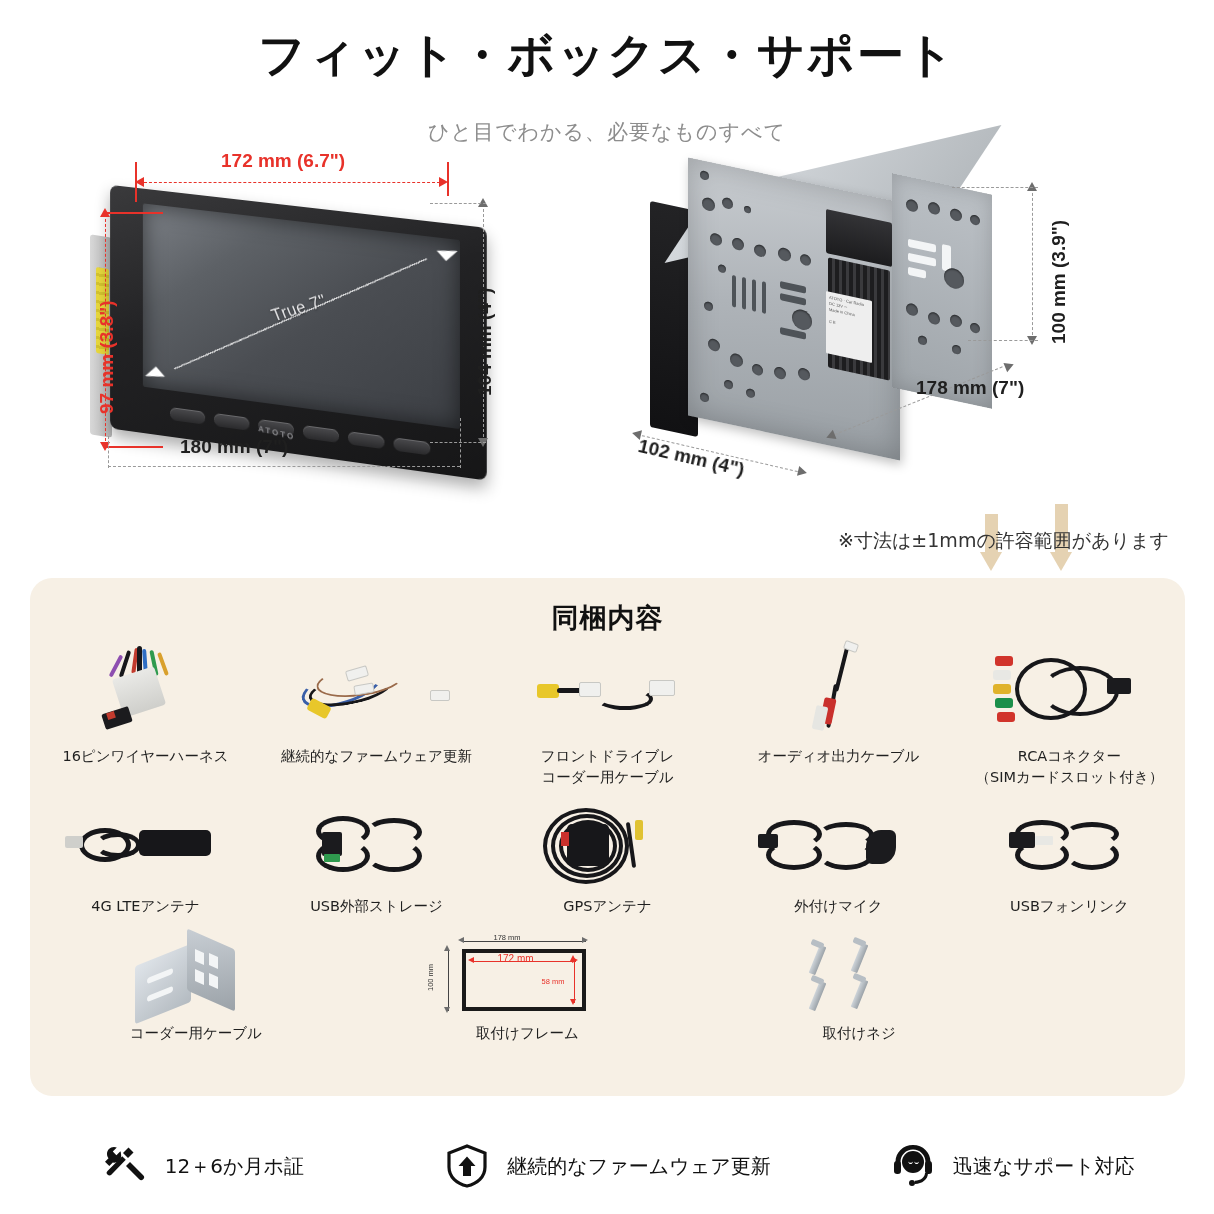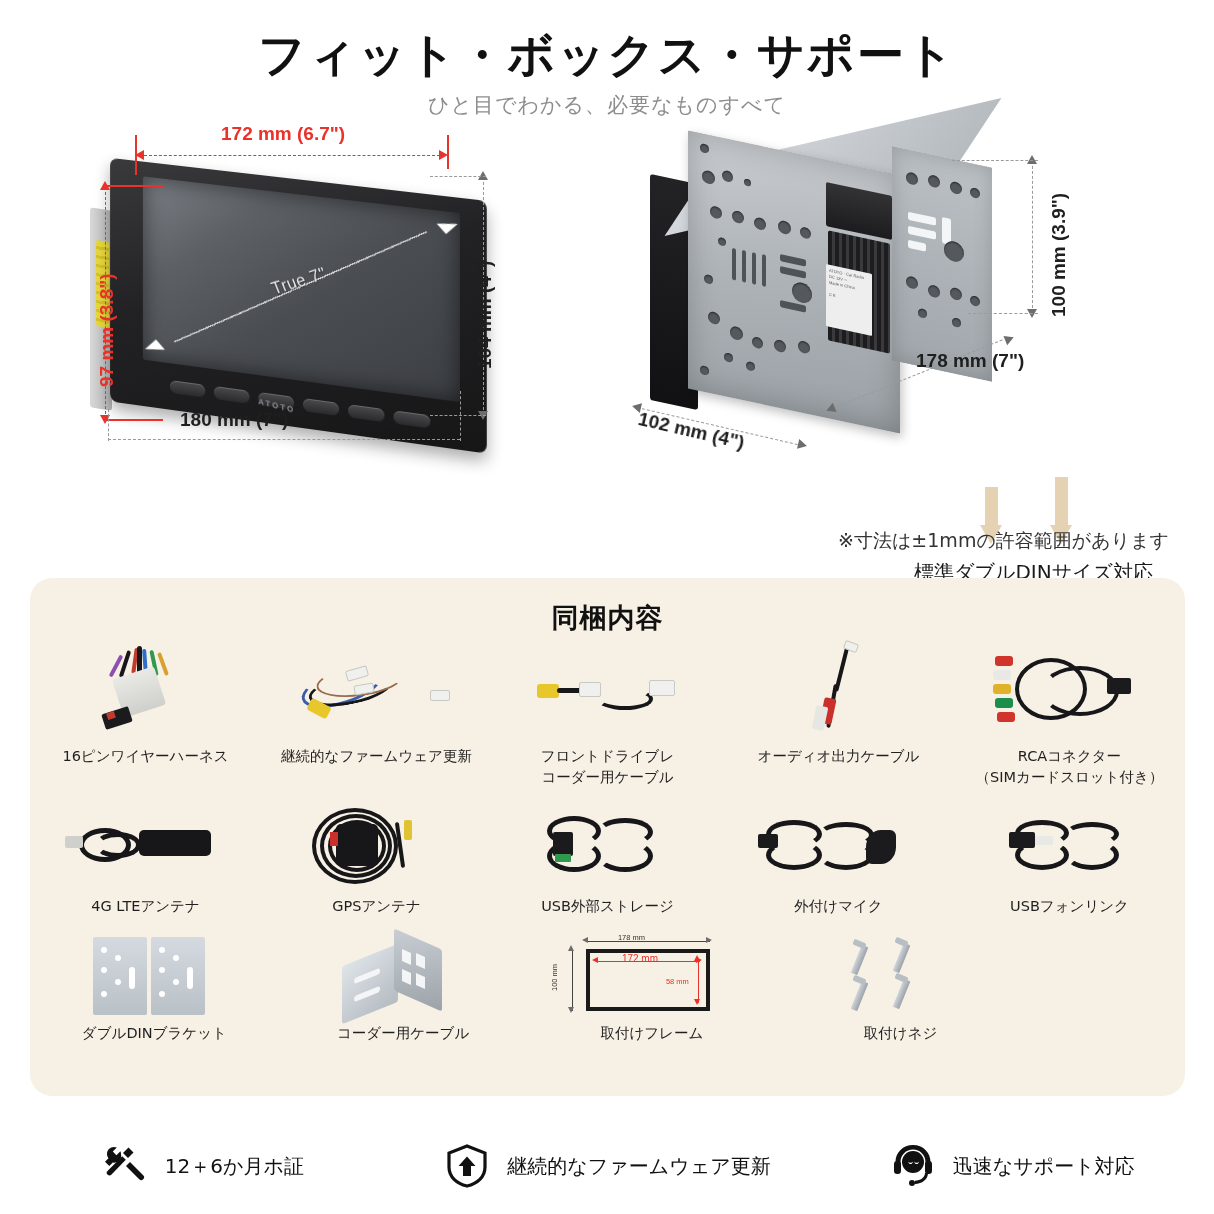--- a/index.html
+++ b/index.html
@@ -12,21 +12,21 @@
     overflow:hidden;
   }
 
   
   .header { text-align:center; padding-top:24px; }
   .title {
     font-size:47px; font-weight:700; letter-spacing:2px; color:#111;
     font-family:"DejaVu Sans","Liberation Sans",sans-serif;
   }
   .subtitle {
-    margin-top:4px; font-size:21px; color:#8d8d8d; letter-spacing:1px;
+    margin-top:31px; font-size:21px; color:#8d8d8d; letter-spacing:1px;
     font-family:"DejaVu Sans","Liberation Sans",sans-serif;
   }
 
   
   .dim-area { position:relative; height:420px; }
 
   
   .unit-left { position:absolute; left:88px; top:48px; width:420px; height:280px; }
   .screen-body{
     position:absolute; left:18px; top:12px; width:378px; height:248px;
@@ -428,45 +428,45 @@
         <div style="position:absolute;left:28px;top:22px;width:52px;height:34px;border:5px solid #17171a;border-radius:50%;"></div>
         <div style="position:absolute;left:44px;top:26px;width:46px;height:26px;border:5px solid #17171a;border-radius:50%;border-left-color:transparent;"></div>
         <div style="position:absolute;left:14px;top:30px;width:18px;height:12px;background:#cfcfcb;border-radius:2px;"></div>
         <div style="position:absolute;left:88px;top:24px;width:72px;height:26px;background:#17171a;border-radius:5px;"></div>
       </div>
       <div class="acc-label">4G LTEアンテナ</div>
     </div>
 
     <div class="acc-cell">
       <div class="acc-art small">
+        <div style="position:absolute;left:34px;top:10px;width:54px;height:30px;border:5px solid #17171a;border-radius:50%;border-bottom-color:transparent;"></div>
+        <div style="position:absolute;left:34px;top:34px;width:54px;height:32px;border:5px solid #17171a;border-radius:50%;border-top-color:transparent;"></div>
+        <div style="position:absolute;left:84px;top:12px;width:56px;height:28px;border:5px solid #17171a;border-radius:50%;border-bottom-color:transparent;border-left-color:transparent;"></div>
+        <div style="position:absolute;left:84px;top:34px;width:56px;height:32px;border:5px solid #17171a;border-radius:50%;border-top-color:transparent;border-left-color:transparent;"></div>
+        <div style="position:absolute;left:40px;top:26px;width:20px;height:24px;background:#1b1b1e;border-radius:2px;"></div>
+        <div style="position:absolute;left:42px;top:48px;width:16px;height:8px;background:#2f9a4e;border-radius:1px;"></div>
+      </div>
+      <div class="acc-label">USB外部ストレージ</div>
+    </div>
+
+    <div class="acc-cell">
+      <div class="acc-art small">
         <div style="position:absolute;left:30px;top:2px;width:86px;height:76px;border:4px solid #17171a;border-radius:50%;"></div>
         <div style="position:absolute;left:38px;top:8px;width:72px;height:64px;border:4px solid #17171a;border-radius:50%;"></div>
         <div style="position:absolute;left:46px;top:14px;width:58px;height:52px;border:4px solid #17171a;border-radius:50%;"></div>
         <div style="position:absolute;left:54px;top:18px;width:42px;height:42px;background:#17171a;border-radius:5px;"></div>
         <div style="position:absolute;left:48px;top:26px;width:8px;height:14px;background:#c9302c;"></div>
         <div class="blkwire" style="left:116px;top:16px;width:4px;height:46px;transform:rotate(-8deg);"></div>
         <div style="position:absolute;left:122px;top:14px;width:8px;height:20px;background:#e0c232;border-radius:2px;"></div>
       </div>
       <div class="acc-label">GPSアンテナ</div>
     </div>
 
     <div class="acc-cell">
       <div class="acc-art small">
-        <div style="position:absolute;left:34px;top:10px;width:54px;height:30px;border:5px solid #17171a;border-radius:50%;border-bottom-color:transparent;"></div>
-        <div style="position:absolute;left:34px;top:34px;width:54px;height:32px;border:5px solid #17171a;border-radius:50%;border-top-color:transparent;"></div>
-        <div style="position:absolute;left:84px;top:12px;width:56px;height:28px;border:5px solid #17171a;border-radius:50%;border-bottom-color:transparent;border-left-color:transparent;"></div>
-        <div style="position:absolute;left:84px;top:34px;width:56px;height:32px;border:5px solid #17171a;border-radius:50%;border-top-color:transparent;border-left-color:transparent;"></div>
-        <div style="position:absolute;left:40px;top:26px;width:20px;height:24px;background:#1b1b1e;border-radius:2px;"></div>
-        <div style="position:absolute;left:42px;top:48px;width:16px;height:8px;background:#2f9a4e;border-radius:1px;"></div>
-      </div>
-      <div class="acc-label">USB外部ストレージ</div>
-    </div>
-
-    <div class="acc-cell">
-      <div class="acc-art small">
         <div style="position:absolute;left:22px;top:14px;width:56px;height:28px;border:5px solid #17171a;border-radius:50%;border-bottom-color:transparent;"></div>
         <div style="position:absolute;left:22px;top:34px;width:56px;height:30px;border:5px solid #17171a;border-radius:50%;border-top-color:transparent;"></div>
         <div style="position:absolute;left:74px;top:16px;width:56px;height:26px;border:5px solid #17171a;border-radius:50%;border-bottom-color:transparent;border-left-color:transparent;"></div>
         <div style="position:absolute;left:74px;top:34px;width:56px;height:30px;border:5px solid #17171a;border-radius:50%;border-top-color:transparent;border-left-color:transparent;"></div>
         <div style="position:absolute;left:14px;top:28px;width:20px;height:14px;background:#1b1b1e;border-radius:2px;"></div>
         <div style="position:absolute;left:122px;top:24px;width:30px;height:34px;background:#1b1b1e;border-radius:50% 6px 50% 6px;"></div>
       </div>
       <div class="acc-label">外付けマイク</div>
     </div>
 
@@ -479,39 +479,20 @@
         <div style="position:absolute;left:34px;top:26px;width:26px;height:16px;background:#1b1b1e;border-radius:2px;"></div>
         <div style="position:absolute;left:60px;top:30px;width:18px;height:9px;background:#e8e8e4;border-radius:1px;"></div>
       </div>
       <div class="acc-label">USBフォンリンク</div>
     </div>
 
   </div>
 
   <div class="acc-row" style="margin-top:16px;padding-right:160px;">
 
-    <div class="acc-cell">
-      <div class="acc-art small">
-        <div style="position:absolute;left:34px;top:4px;width:54px;height:78px;background:linear-gradient(180deg,#d4dae0,#b9c0c6);border-radius:2px;"></div>
-        <div style="position:absolute;left:92px;top:4px;width:54px;height:78px;background:linear-gradient(180deg,#d4dae0,#b9c0c6);border-radius:2px;"></div>
-        <div style="position:absolute;left:42px;top:14px;width:6px;height:6px;border-radius:50%;background:#fff;"></div>
-        <div style="position:absolute;left:56px;top:22px;width:6px;height:6px;border-radius:50%;background:#fff;"></div>
-        <div style="position:absolute;left:42px;top:34px;width:6px;height:6px;border-radius:50%;background:#fff;"></div>
-        <div style="position:absolute;left:56px;top:46px;width:6px;height:6px;border-radius:50%;background:#fff;"></div>
-        <div style="position:absolute;left:42px;top:58px;width:6px;height:6px;border-radius:50%;background:#fff;"></div>
-        <div style="position:absolute;left:70px;top:34px;width:6px;height:22px;border-radius:3px;background:#fff;"></div>
-        <div style="position:absolute;left:100px;top:14px;width:6px;height:6px;border-radius:50%;background:#fff;"></div>
-        <div style="position:absolute;left:114px;top:22px;width:6px;height:6px;border-radius:50%;background:#fff;"></div>
-        <div style="position:absolute;left:100px;top:34px;width:6px;height:6px;border-radius:50%;background:#fff;"></div>
-        <div style="position:absolute;left:114px;top:46px;width:6px;height:6px;border-radius:50%;background:#fff;"></div>
-        <div style="position:absolute;left:100px;top:58px;width:6px;height:6px;border-radius:50%;background:#fff;"></div>
-        <div style="position:absolute;left:128px;top:34px;width:6px;height:22px;border-radius:3px;background:#fff;"></div>
-      </div>
-      <div class="acc-label">ダブルDINブラケット</div>
-    </div>
 
     <div class="acc-cell">
       <div class="acc-art small">
         <div style="position:absolute;left:34px;top:22px;width:56px;height:58px;background:linear-gradient(150deg,#dfe4e9,#b4bbc1);transform:skewY(-22deg);border-radius:3px;"></div>
         <div style="position:absolute;left:86px;top:6px;width:48px;height:62px;background:linear-gradient(150deg,#c8ced4,#9ba2a8);transform:skewY(24deg);border-radius:3px;"></div>
         <div style="position:absolute;left:94px;top:18px;width:9px;height:12px;background:#f3f5f6;transform:skewY(24deg);"></div>
         <div style="position:absolute;left:108px;top:22px;width:9px;height:12px;background:#f3f5f6;transform:skewY(24deg);"></div>
         <div style="position:absolute;left:94px;top:38px;width:9px;height:12px;background:#f3f5f6;transform:skewY(24deg);"></div>
         <div style="position:absolute;left:108px;top:42px;width:9px;height:12px;background:#f3f5f6;transform:skewY(24deg);"></div>
         <div style="position:absolute;left:46px;top:40px;width:26px;height:6px;background:#f3f5f6;transform:skewY(-22deg);border-radius:3px;"></div>

